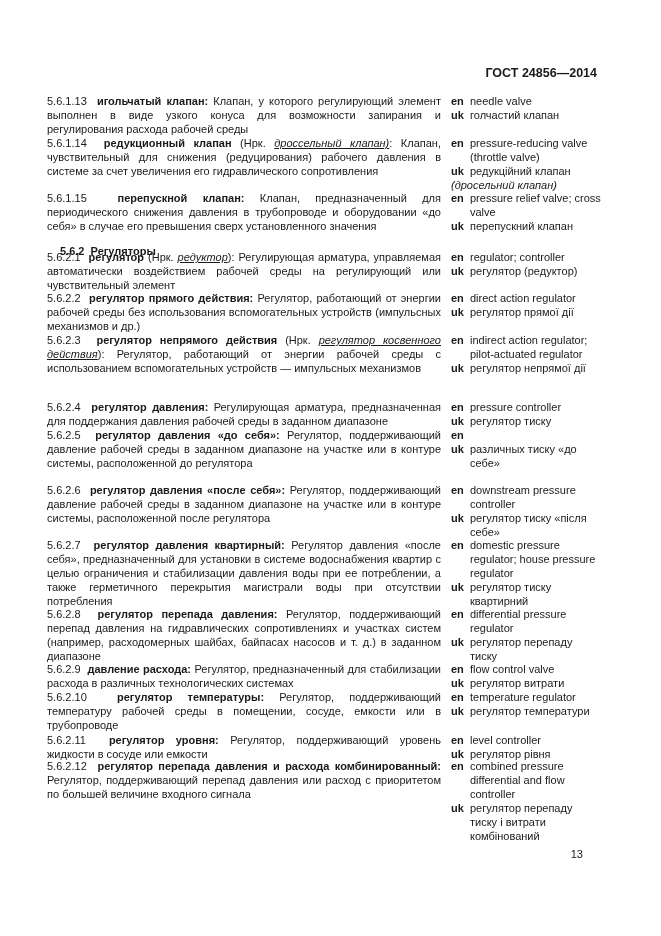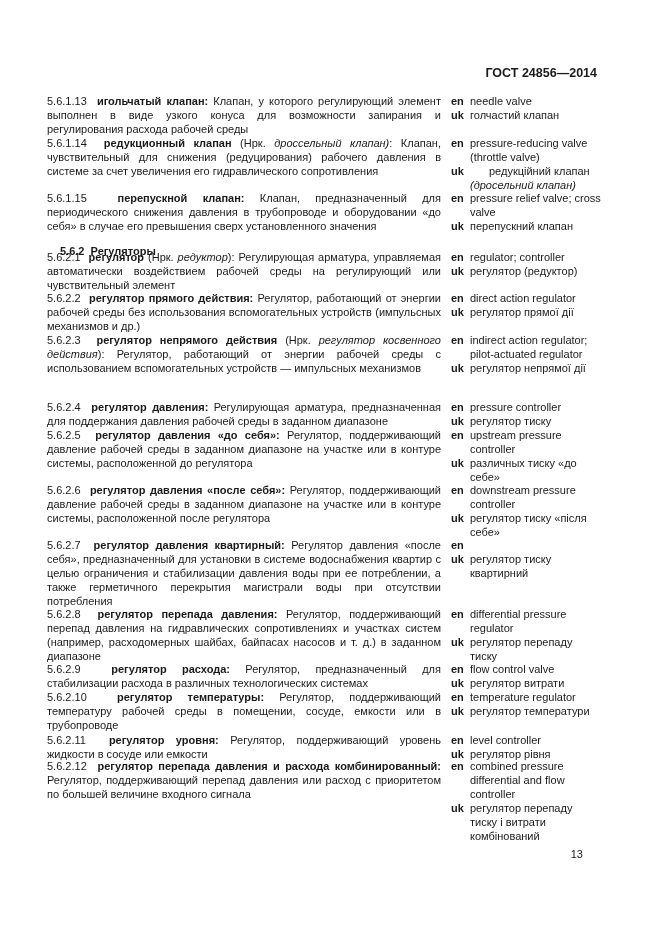--- a/index.html
+++ b/index.html
@@ -1,21 +1,21 @@
 <!DOCTYPE html>
 <html><head>
 <meta charset="utf-8">
 <style>
   html, body { margin:0; padding:0; background:#fff; }
   body { width:661px; height:936px; position:relative; font-family:"Liberation Sans", sans-serif; color:#1a1a1a; overflow:hidden; }
   .header { position:absolute; top:66px; right:64px; font-weight:bold; font-size:12.5px; }
   .entry { position:absolute; left:47px; width:620px; }
   .def { position:absolute; left:0; width:394px; font-size:11px; line-height:14px; text-align:justify; }
   .def b { font-weight:bold;margin-top:43px; }
-  .def i { font-style:italic; }
+  .def i { font-style:italic;text-decoration:underline; }
   .terms { position:absolute; left:404px; width:150px; font-size:11px; line-height:14px; }
   .term { display:flex; }
   .term .lang { width:19px; flex:none; font-weight:bold; }
   .term .txt { flex:1; }
   .section { position:absolute; left:60px; font-weight:bold; font-size:11px; line-height:14px; }
   .pagenum { position:absolute; top:848px; right:78px; font-size:11px; }
 </style>
 </head>
 <body>
 
@@ -37,22 +37,22 @@
     </div>
     <div class="entry" style="top: 136px;">
       <div class="def"><span>5.6.1.14</span>&nbsp; <b>редукционный клапан</b><span> (Нрк. </span><i>дроссельный клапан)</i><span>:</span> <span>Клапан, чувствительный для снижения (редуцирования) рабочего давления в системе за счет увеличения его гидравлического сопротивления</span></div>
       <div class="terms">
         <div class="term">
           <span class="lang">en</span>
           <span class="txt">pressure-reducing valve (throttle valve)</span>
         </div>
         <div class="term" style="flex-wrap: wrap;">
           <span class="lang">uk</span>
-          <span class="txt" style="flex: 0 0 auto; margin-left: 19px;">редукційний клапан</span>
-          <i style="margin-left: 19px; width: 100%;">(дросельний клапан)</i>
+          <span class="txt" style="flex: 0 0 auto;">редукційний клапан</span>
+          <i style="width: 100%;">(дросельний клапан)</i>
         </div>
       </div>
     </div>
     <div class="entry" style="top: 191px;">
       <div class="def"><span>5.6.1.15</span>&nbsp; <b>перепускной клапан:</b> <span>Клапан, предназначенный для периодического снижения давления в трубопроводе и оборудовании «до себя» в случае его превышения сверх установленного значения</span></div>
       <div class="terms">
         <div class="term">
           <span class="lang">en</span>
           <span class="txt">pressure relief valve; cross valve</span>
         </div>
@@ -112,21 +112,20 @@
           <span class="lang">uk</span>
           <span class="txt">регулятор тиску</span>
         </div>
       </div>
     </div>
     <div class="entry" style="top: 428px;">
       <div class="def"><span>5.6.2.5</span>&nbsp; <b>регулятор давления «до себя»:</b> <span>Регулятор, поддерживающий давление рабочей среды в заданном диапазоне на участке или в контуре системы, расположенной до регулятора</span></div>
       <div class="terms">
         <div class="term">
           <span class="lang">en</span>
-          <span class="txt">upstream pressure controller</span>
         </div>
         <div class="term">
           <span class="lang">uk</span>
           <span class="txt">различных тиску «до себе»</span>
         </div>
       </div>
     </div>
     <div class="entry" style="top: 483px;">
       <div class="def"><span>5.6.2.6</span>&nbsp; <b>регулятор давления «после себя»:</b> <span>Регулятор, поддерживающий давление рабочей среды в заданном диапазоне на участке или в контуре системы, расположенной после регулятора</span></div>
       <div class="terms">
@@ -138,20 +137,21 @@
           <span class="lang">uk</span>
           <span class="txt">регулятор тиску «після себе»</span>
         </div>
       </div>
     </div>
     <div class="entry" style="top: 538px;">
       <div class="def"><span>5.6.2.7</span>&nbsp; <b>регулятор давления квартирный:</b> <span>Регулятор давления «после себя», предназначенный для установки в системе водоснабжения квартир с целью ограничения и стабилизации давления воды при ее потреблении, а также герметичного перекрытия магистрали воды при отсутствии потребления</span></div>
       <div class="terms">
         <div class="term">
           <span class="lang">en</span>
+          <span class="txt">domestic pressure regulator; house pressure regulator</span>
         </div>
         <div class="term">
           <span class="lang">uk</span>
           <span class="txt">регулятор тиску квартирний</span>
         </div>
       </div>
     </div>
     <div class="entry" style="top: 607px;">
       <div class="def"><span>5.6.2.8</span>&nbsp; <b>регулятор перепада давления:</b> <span>Регулятор, поддерживающий перепад давления на гидравлических сопротивлениях и участках систем (например, расходомерных шайбах, байпасах насосов и т. д.) в заданном диапазоне</span></div>
       <div class="terms">
@@ -159,21 +159,21 @@
           <span class="lang">en</span>
           <span class="txt">differential pressure regulator</span>
         </div>
         <div class="term">
           <span class="lang">uk</span>
           <span class="txt">регулятор перепаду тиску</span>
         </div>
       </div>
     </div>
     <div class="entry" style="top: 662px;">
-      <div class="def"><span>5.6.2.9</span>&nbsp; <b>регулятор расхода:</b> <span>Регулятор, предназначенный для стабилизации расхода в различных технологических системах</span></div>
+      <div class="def"><span>5.6.2.9</span>&nbsp; <b>давление расхода:</b> <span>Регулятор, предназначенный для стабилизации расхода в различных технологических системах</span></div>
       <div class="terms">
         <div class="term">
           <span class="lang">en</span>
           <span class="txt">flow control valve</span>
         </div>
         <div class="term">
           <span class="lang">uk</span>
           <span class="txt">регулятор витрати</span>
         </div>
       </div>

